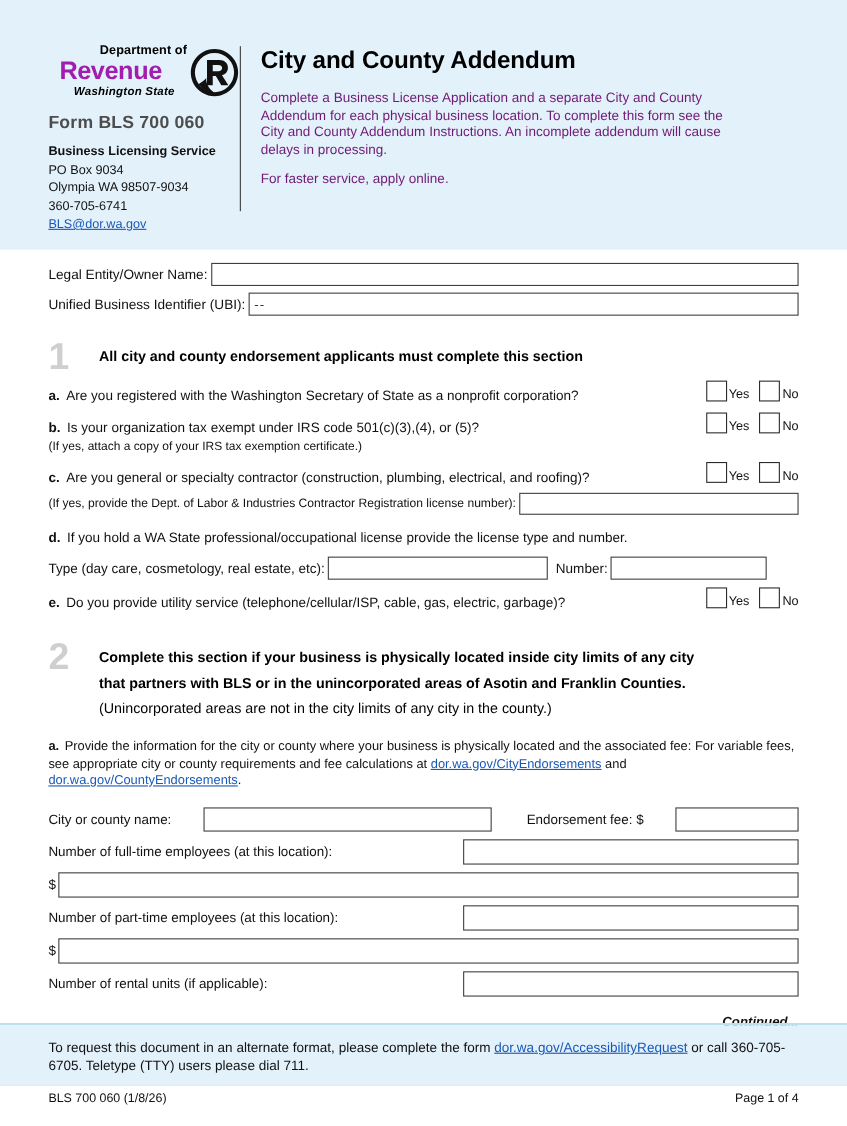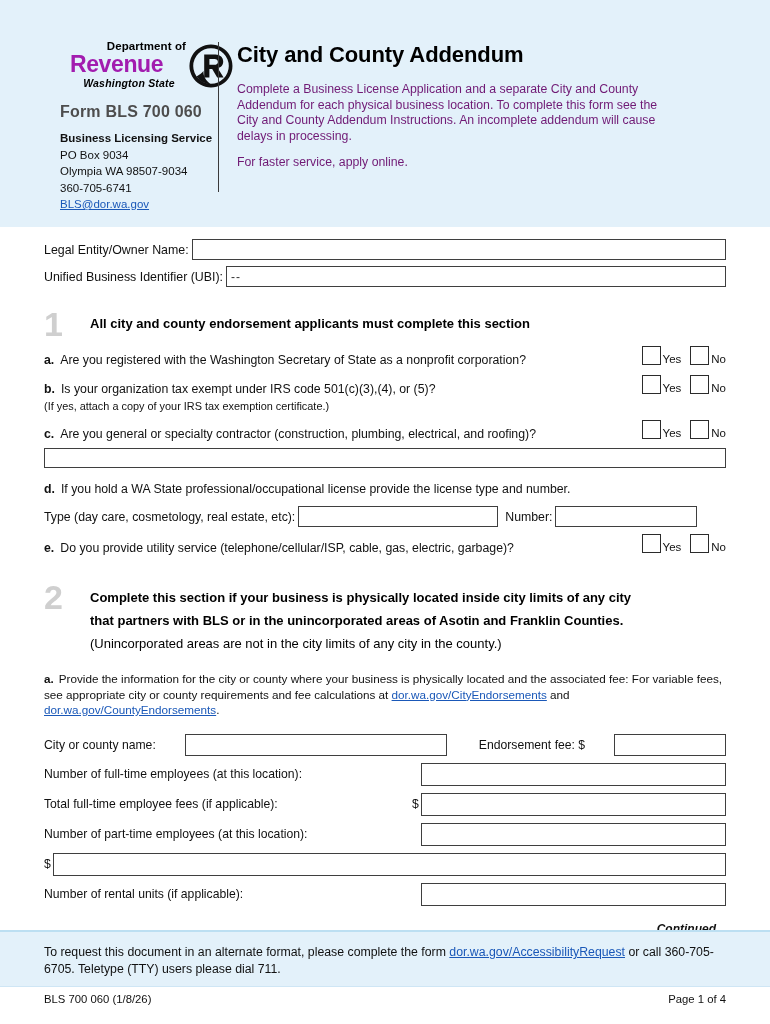--- a/index.html
+++ b/index.html
@@ -25,21 +25,21 @@
   
   .header-band {
     position: absolute;
     left: 0; top: 0;
     width: 770px;
     height: 227px;
     background: #e3f1fa;
   }
   .header-left {
     position: absolute;
-    left: 60px; top: 40px;
+    left: 44px; top: 40px;
     width: 175px;
   }
   .logo-row {
     position: relative;
     height: 54px;
   }
   .logo-words {
     position: absolute;
     left: 10px; top: 0;
     text-align: center;
@@ -438,20 +438,21 @@
             <span class="yn-label">Yes</span>
           </span>
           <span class="cb-wrap">
             <span class="cbox"></span>
             <span class="yn-label">No</span>
           </span>
         </span>
       </div>
 
       <div class="inline-row">
+        <span class="txt">(If yes, provide the Dept. of Labor &amp; Industries Contractor Registration license number):</span>
         <span class="ibox grow"></span>
       </div>
 
       <div class="q">
         <span class="letter">d.</span><span>If you hold a WA State professional/occupational license provide the license type and number.</span>
       </div>
 
       <div class="type-row">
         <span class="txt">Type (day care, cosmetology, real estate, etc):</span>
         <span class="ibox box-a"></span>
@@ -494,21 +495,20 @@
         <span class="ibox endorse-box"></span>
       </div>
 
       <div class="fee-row2">
         <span class="lbl-fixed">Number of full-time employees (at this location):</span>
         <span class="dollar"></span>
         <span class="ibox"></span>
       </div>
 
       <div class="fee-row2">
-        <span class="lbl-fixed">Total full-time employee fees (if applicable):</span>
         <span class="dollar">$</span>
         <span class="ibox"></span>
       </div>
 
       <div class="fee-row2">
         <span class="lbl-fixed">Number of part-time employees (at this location):</span>
         <span class="dollar"></span>
         <span class="ibox"></span>
       </div>
 

